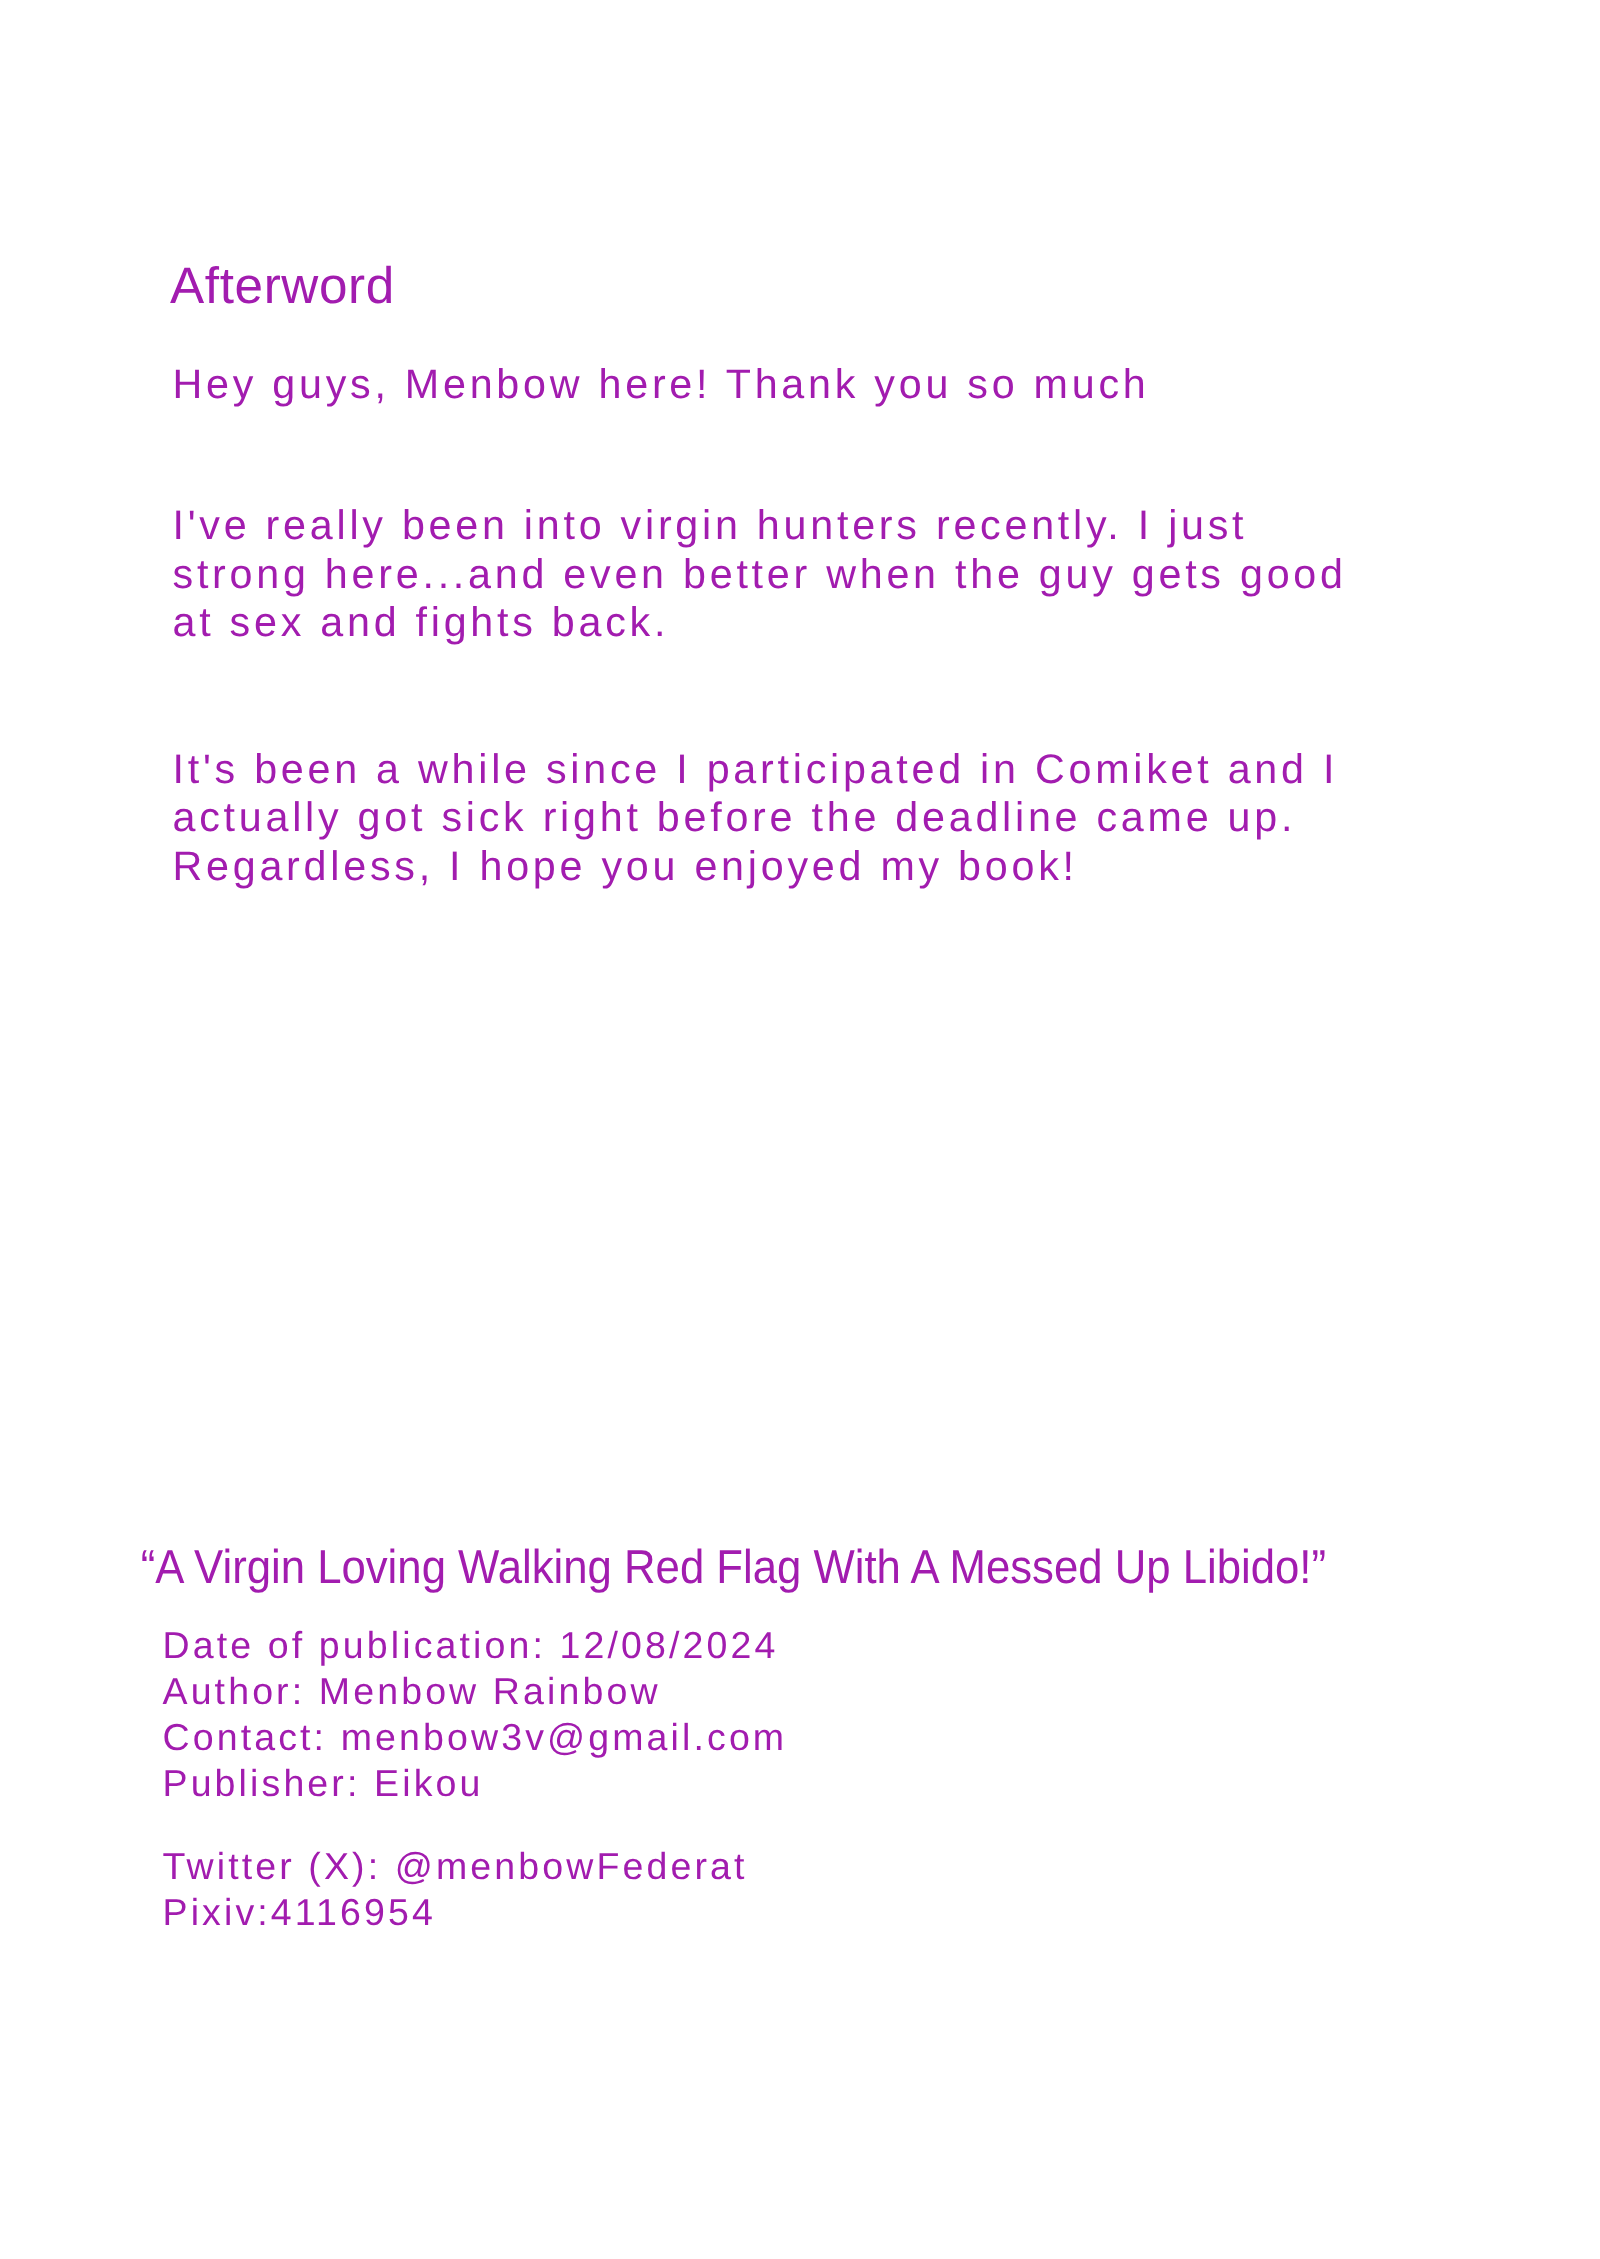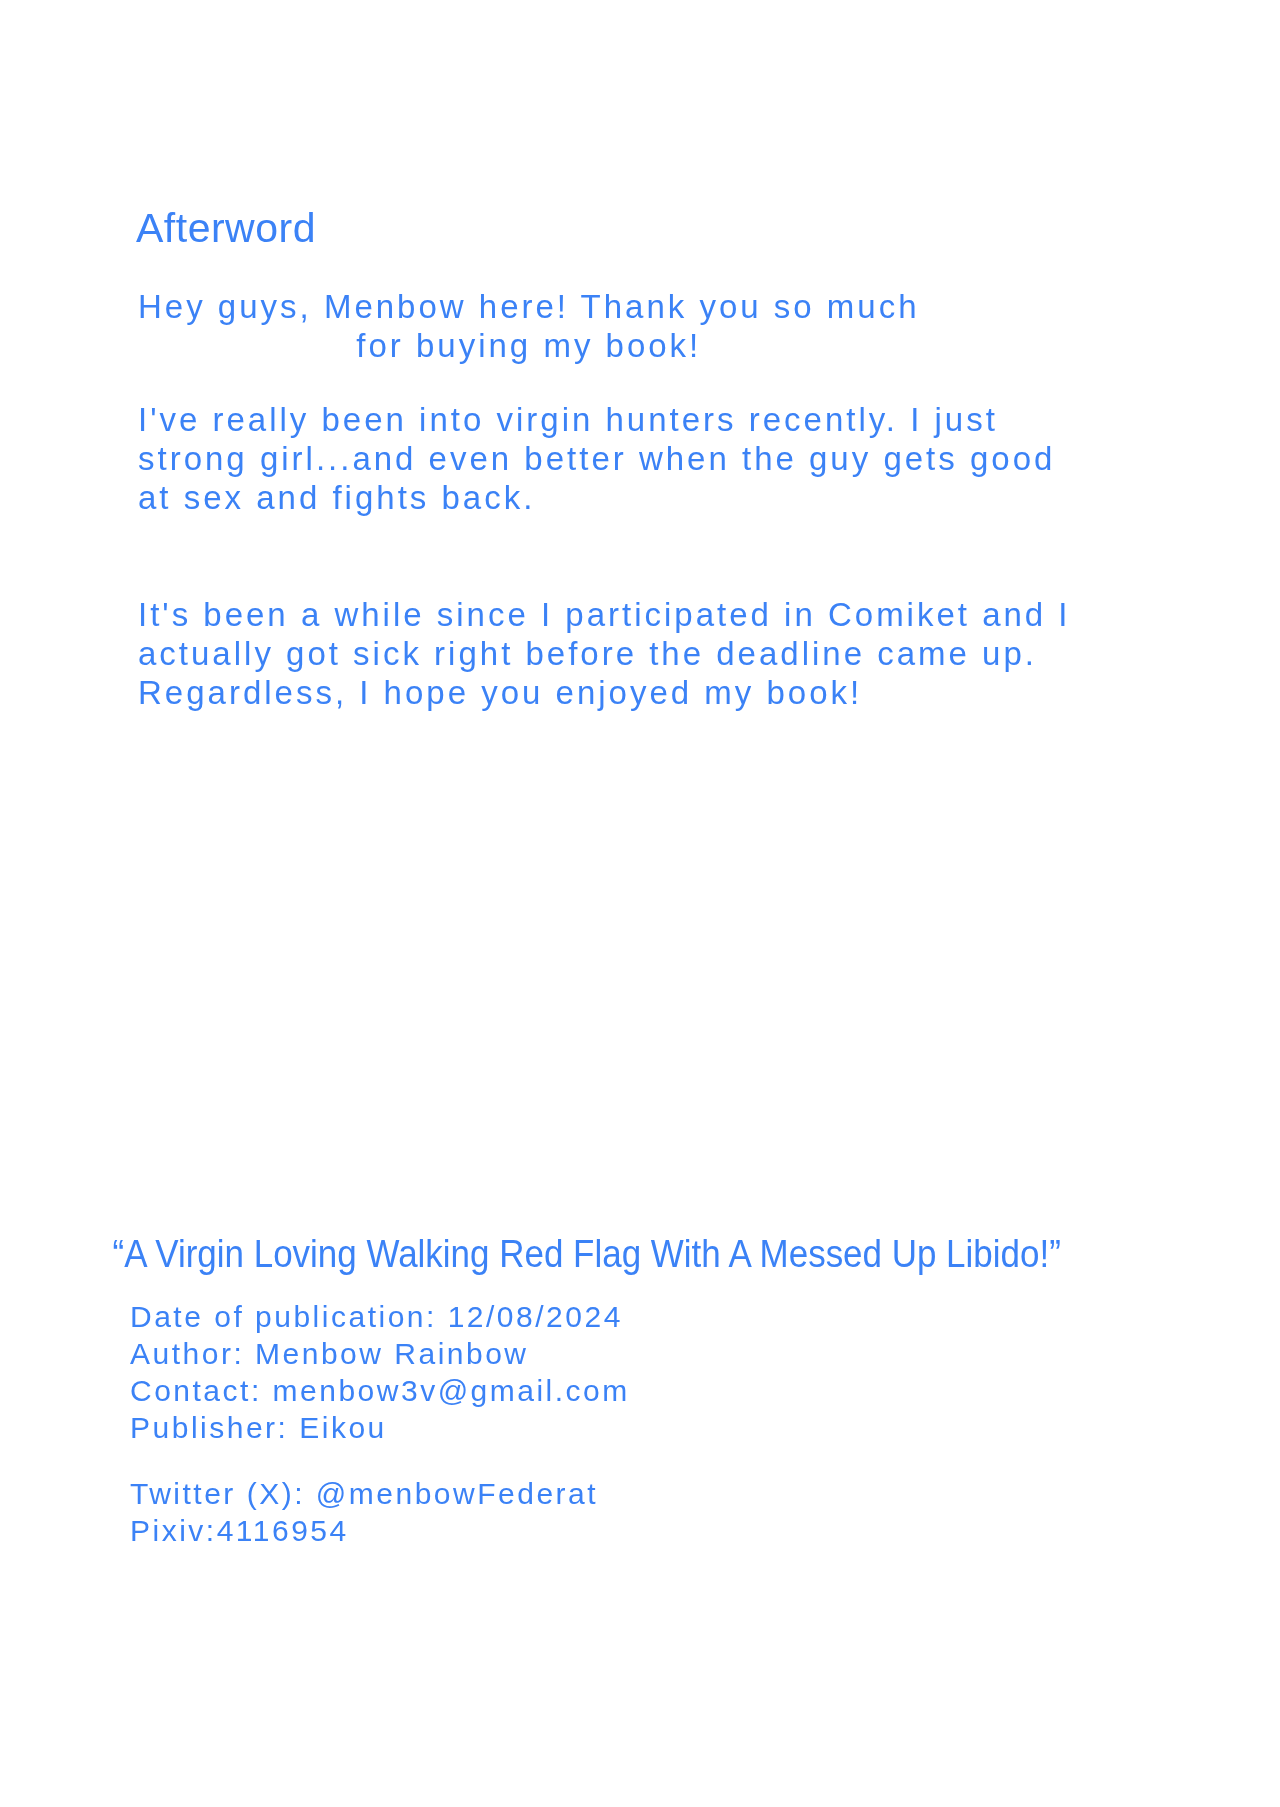--- a/index.html
+++ b/index.html
@@ -7,21 +7,21 @@
     padding: 0;
     background: #ffffff;
   }
   #page {
     position: relative;
     width: 1168px;
     height: 1807px;
     background: #ffffff;
     overflow: hidden;
     font-family: "Liberation Sans", "DejaVu Sans", sans-serif;
-    color: #3b82f6;
+    color: #a21caf;
   }
   .abs { position: absolute; }
 
   
   .heading {
     left: 136px;
     top: 204px;
     font-size: 41px;
     line-height: 48px;
     font-weight: 500;
@@ -67,26 +67,25 @@
 </style>
 </head>
 <body>
 
 <div id="page">
 
   <div class="abs heading">Afterword</div>
 
   <div id="para-1" class="abs para">
       <div class="line">Hey guys, Menbow here! Thank you so much</div>
-      <div class="line">for buying my book!</div>
     </div>
 
   <div id="para-2" class="abs para">
       <div class="line">I've really been into virgin hunters recently. I just</div>
-      <div class="line">strong girl...and even better when the guy gets good</div>
+      <div class="line">strong here...and even better when the guy gets good</div>
       <div class="line">at sex and fights back.</div>
     </div>
 
   <div id="para-3" class="abs para">
       <div class="line">It's been a while since I participated in Comiket and I</div>
       <div class="line">actually got sick right before the deadline came up.</div>
       <div class="line">Regardless, I hope you enjoyed my book!</div>
     </div>
 
   <div class="abs colophon-title">“A Virgin Loving Walking Red Flag With A Messed Up Libido!”</div>

